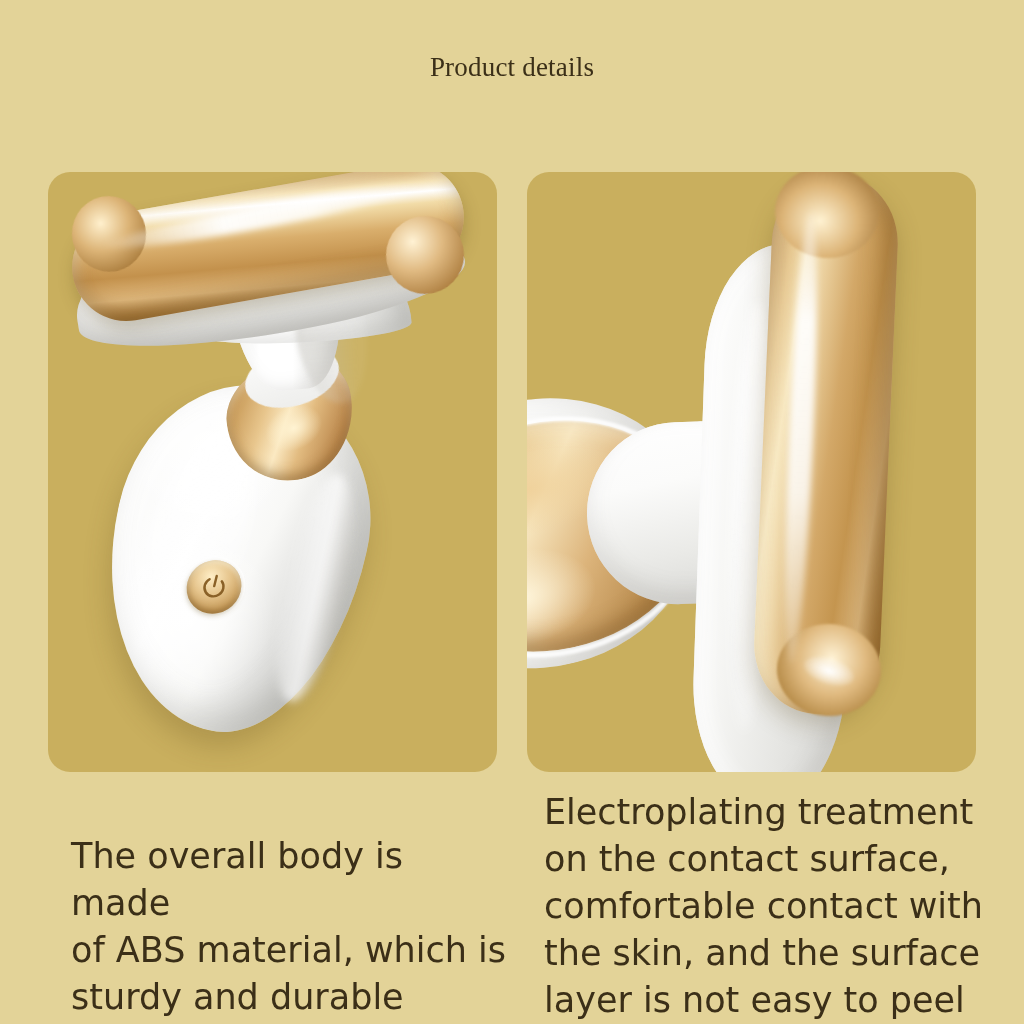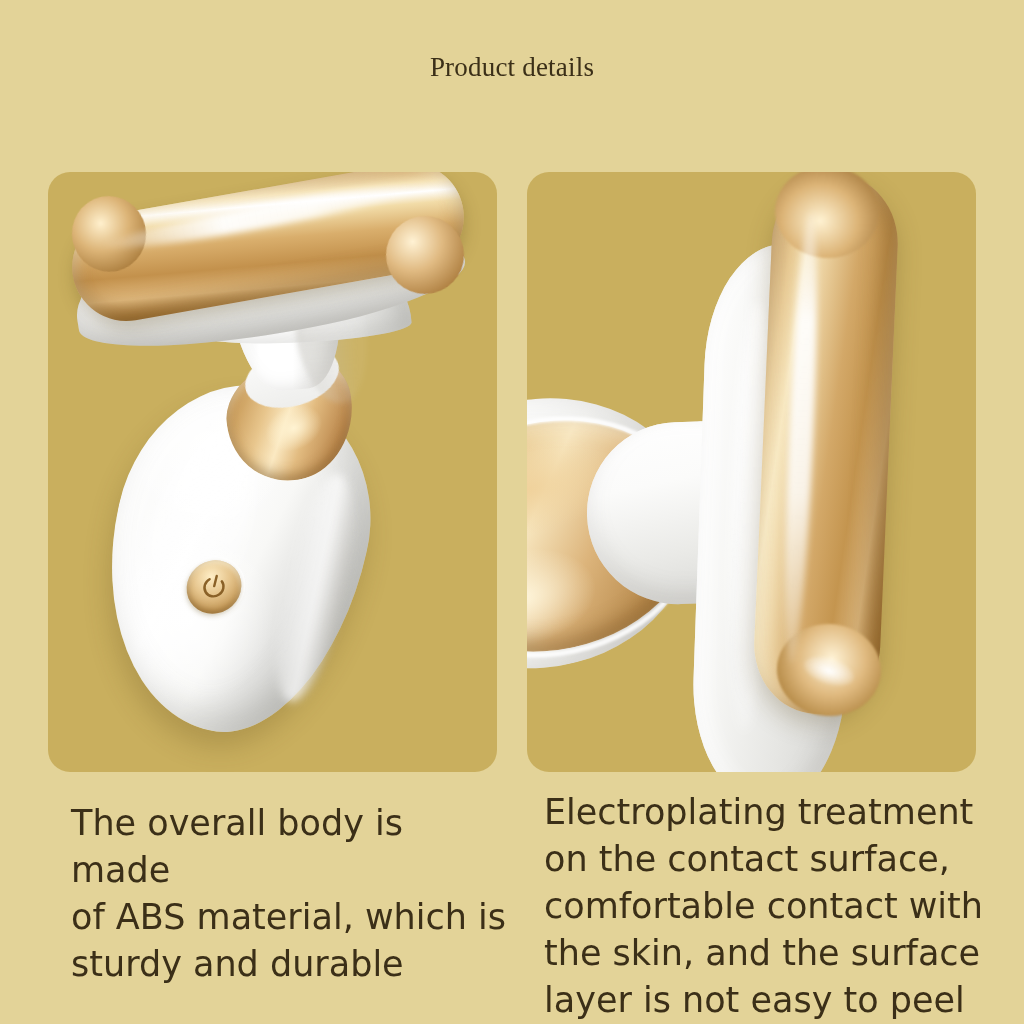--- a/index.html
+++ b/index.html
@@ -428,21 +428,21 @@
 
   
   .caption {
     position: absolute;
     font-family: "DejaVu Sans", "Liberation Sans", sans-serif;
     font-size: 35px;
     line-height: 47px;
     color: #3B2F18;
     white-space: pre-line;
   }
-  #caption-left  { left: 71px;  top: 800px; width: 440px; }
+  #caption-left  { left: 71px;  top: 833px; width: 440px; }
   #caption-right { left: 544px; top: 789px; width: 450px; }
 </style>
 </head>
 <body>
 
 <div id="page">
 
   <div id="page-title">Product details</div>
 
   <div class="panel" id="panel-left">

